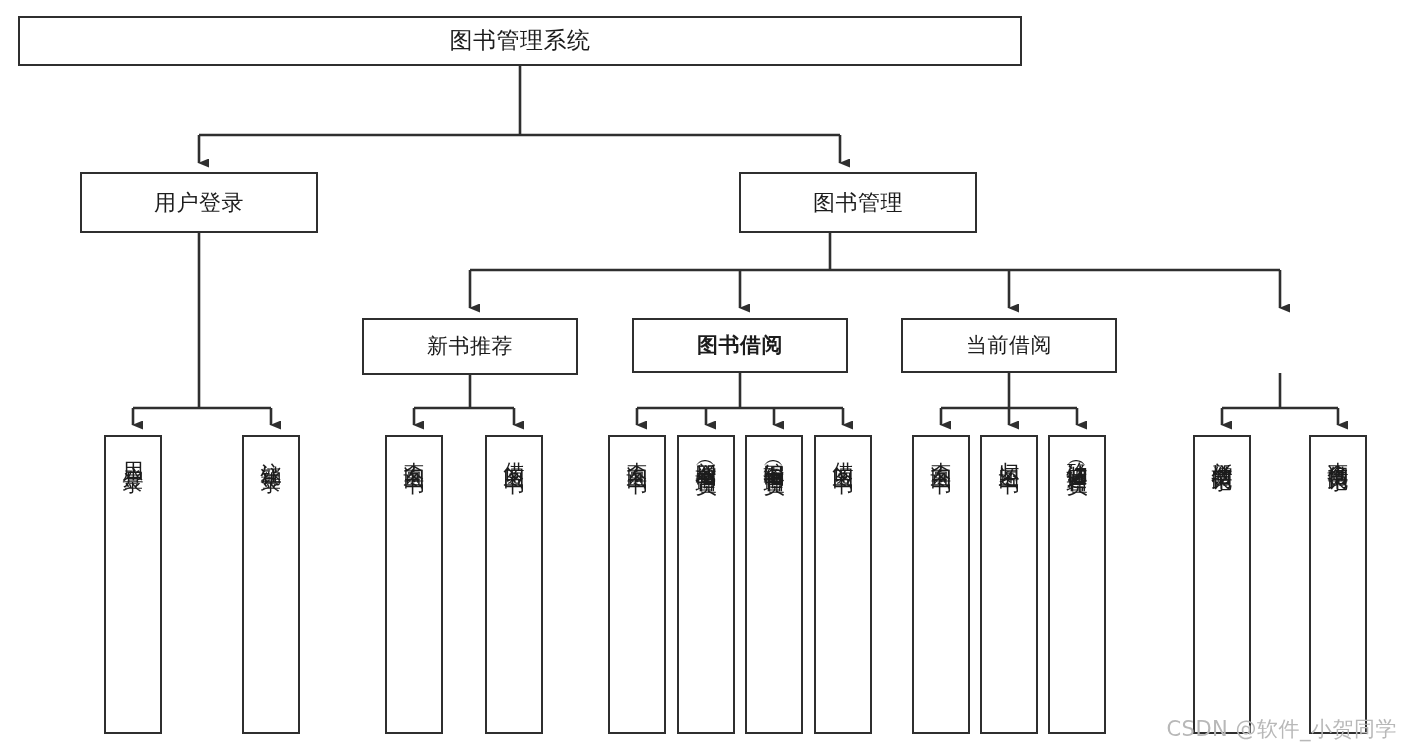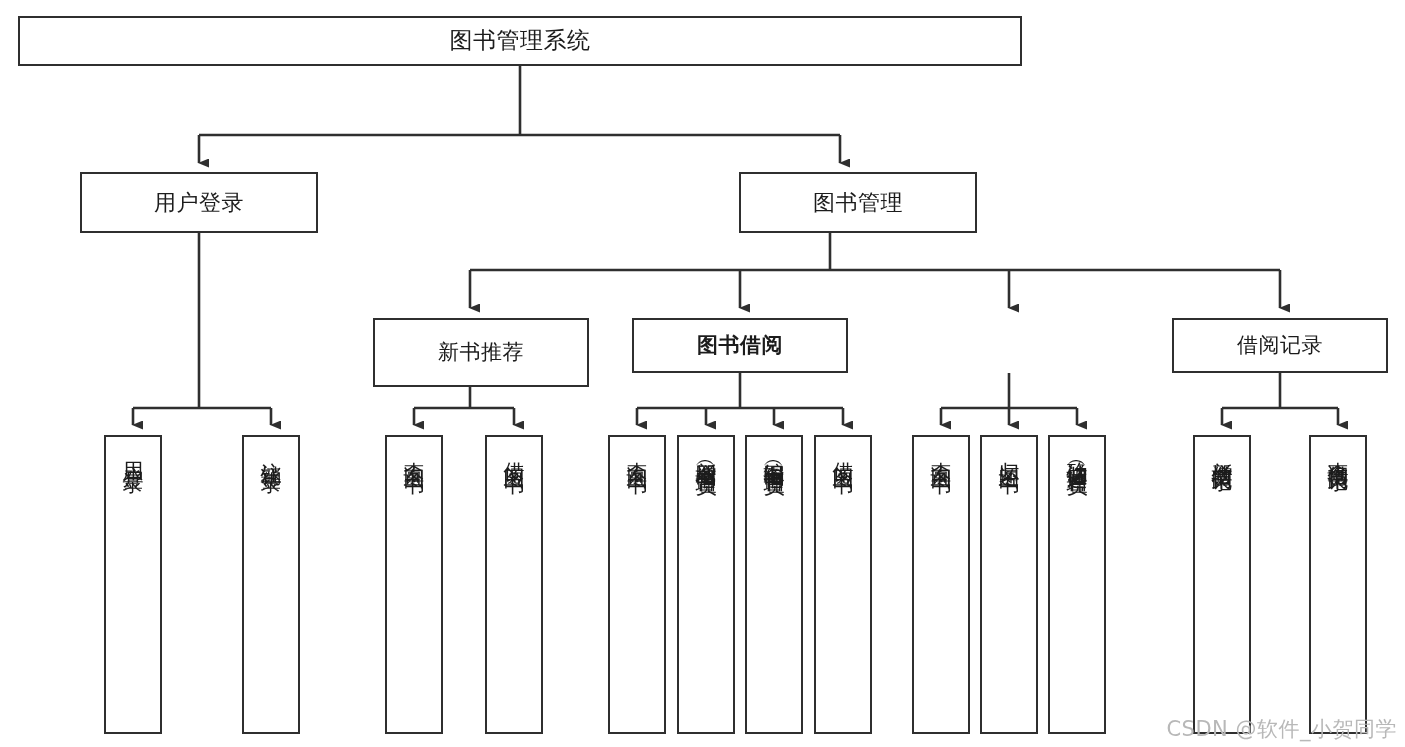--- a/index.html
+++ b/index.html
@@ -133,28 +133,28 @@
     <span class="label">图书管理系统</span>
   </div>
 
   <div class="node level2" style="left:80px; top:172px; width:238px; height:61px;">
     <span class="label">用户登录</span>
   </div>
   <div class="node level2" style="left:711px; top:172px; width:238px; height:61px;margin-left:28px;">
     <span class="label">图书管理</span>
   </div>
 
-  <div class="node level3" style="left:362px; top:318px; width:216px; height:69px;margin-left:11px;">
+  <div class="node level3" style="left:362px; top:318px; width:216px; height:57px;">
     <span class="label">新书推荐</span>
   </div>
   <div class="node level3" style="left:632px; top:318px; width:216px; height:55px;font-weight:bold;">
     <span class="label">图书借阅</span>
   </div>
-  <div class="node level3" style="left:1172px; top:318px; width:216px; height:55px;">
-    <span class="label">借阅记录</span>
+  <div class="node level3" style="left:901px; top:318px; width:216px; height:55px;">
+    <span class="label">当前借阅</span>
   </div>
 
   <div class="node leaf" style="left:104px; top:435px; width:58px; height:299px;">
     <span class="label">用户登录</span>
   </div>
   <div class="node leaf" style="left:242px; top:435px; width:58px; height:299px;">
     <span class="label">注销登录</span>
   </div>
 
   <div class="node leaf" style="left:385px; top:435px; width:58px; height:299px;">

